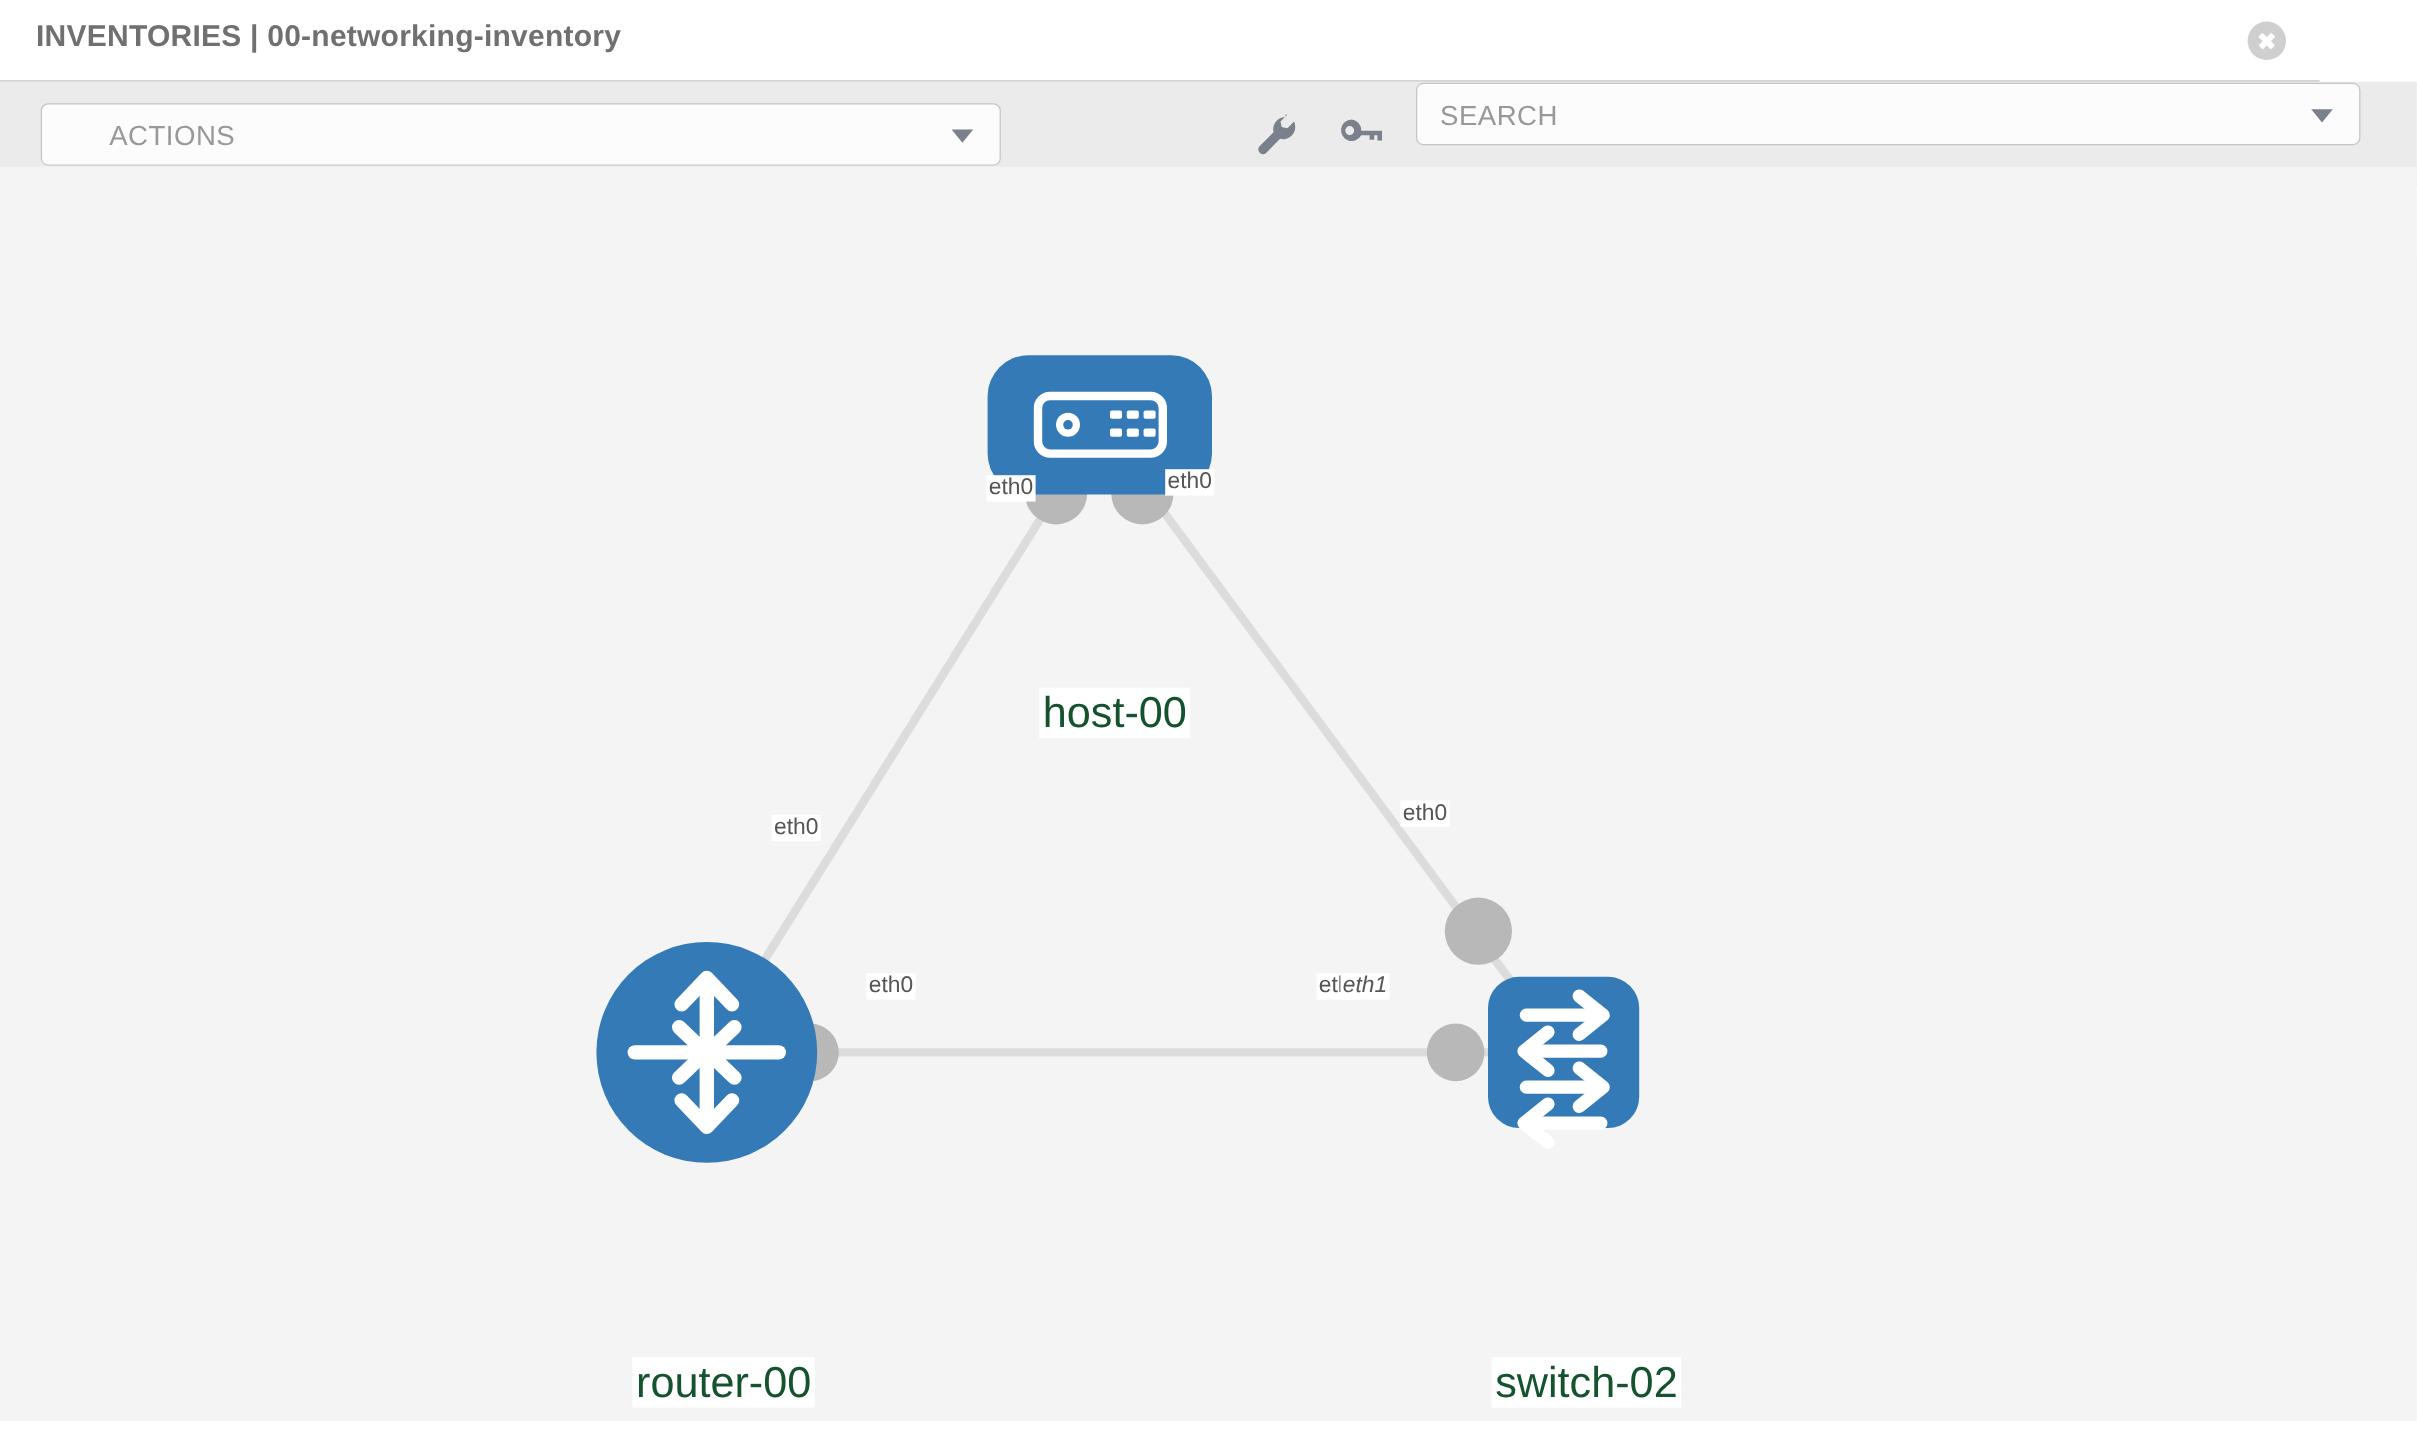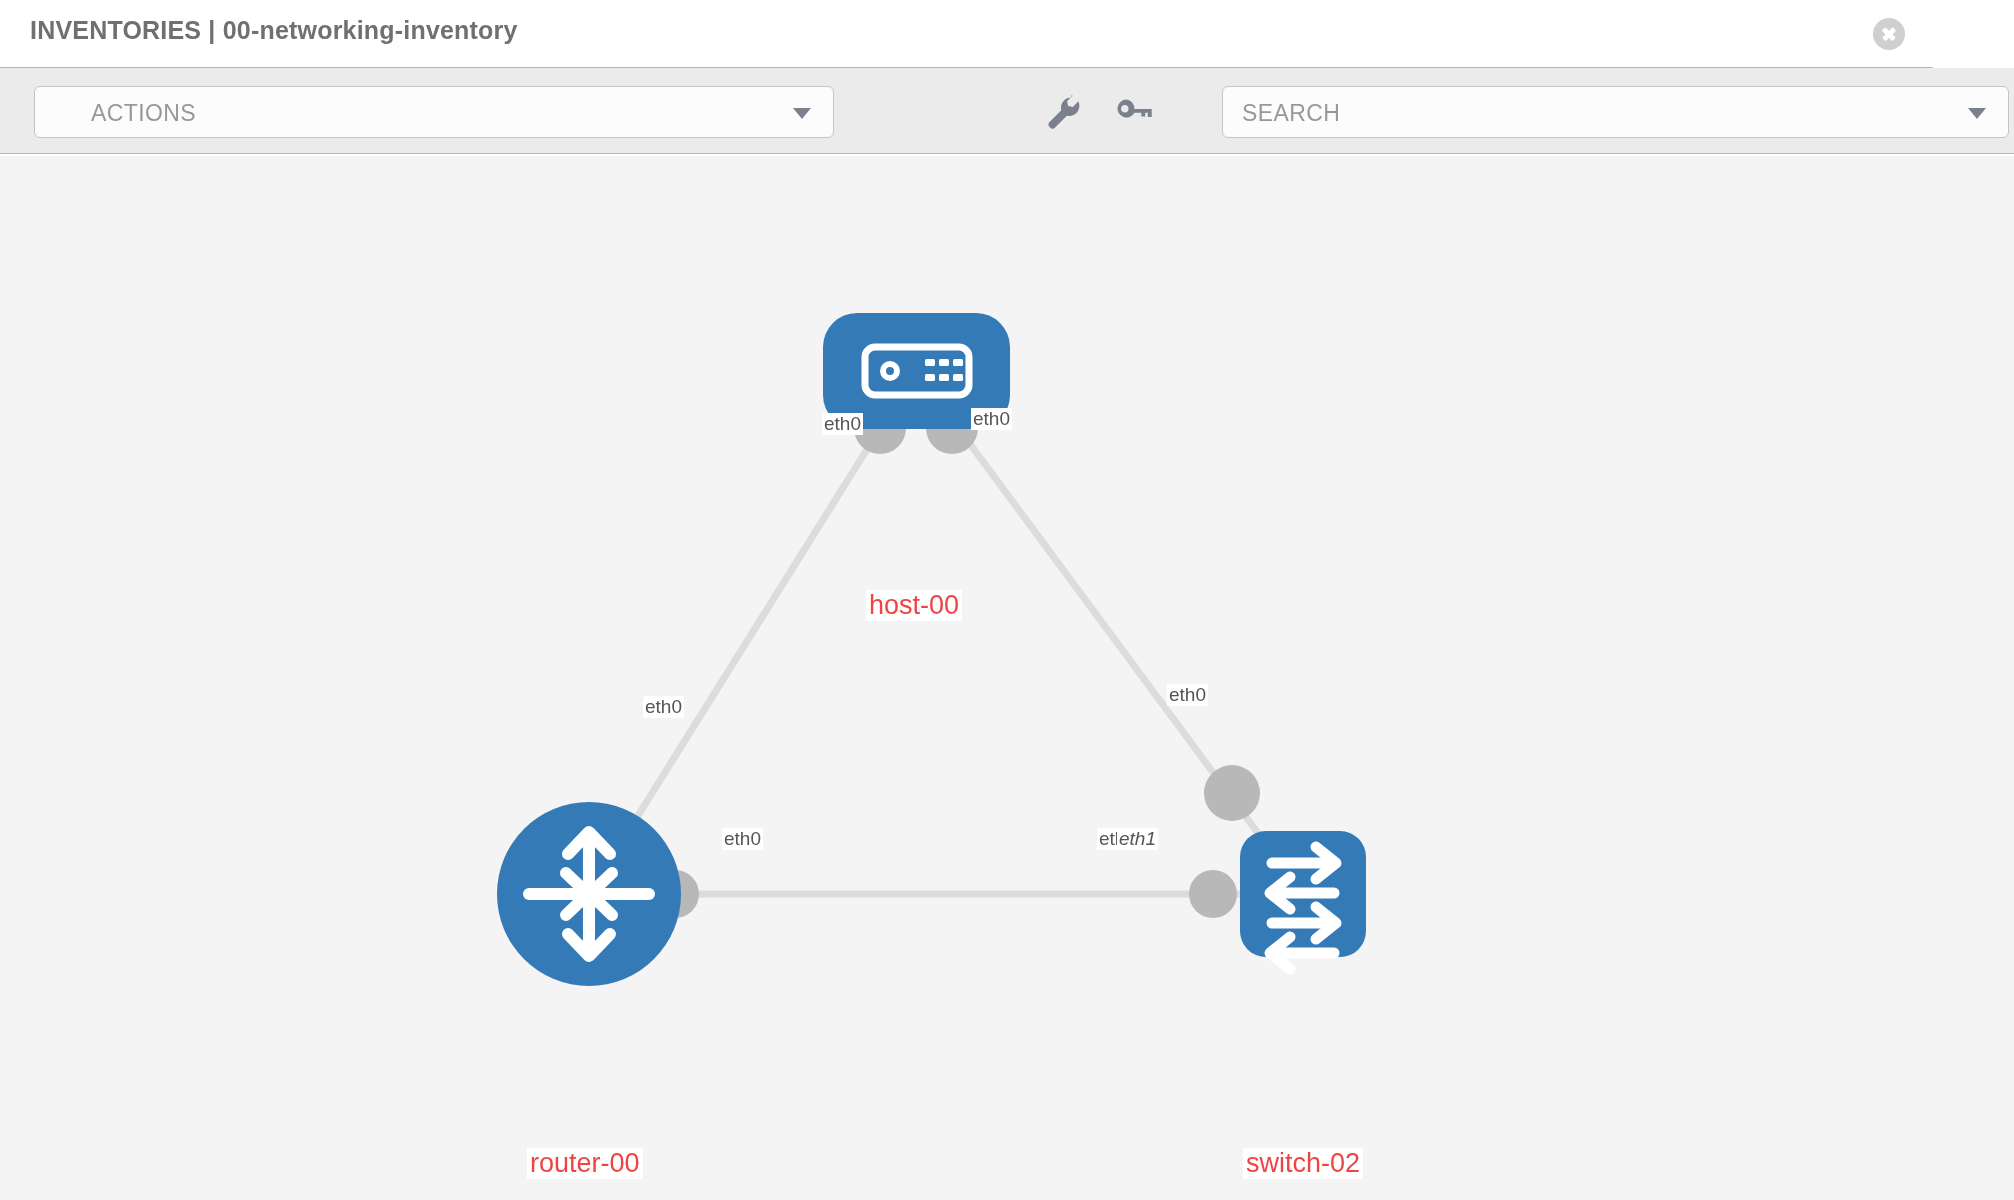--- a/index.html
+++ b/index.html
@@ -108,61 +108,60 @@
     width: 44px;
     height: 44px;
     cursor: pointer;
   }
   .tool-icon.wrench { left: 1041px; }
   .tool-icon.key    { left: 1110px; }
 
   .search-select {
     position: absolute;
     left: 1180px;
-    top: 18px;
+    top: 1px;
     width: 787px;
     height: 52px;
     background: #fcfcfc;
     border: 1px solid #c4c4c4;
     border-radius: 6px;
     box-sizing: border-box;
     cursor: text;
-    margin-left: 42px;
   }
   .search-select .label {
     position: absolute;
     left: 19px;
     top: 13px;
     font-size: 23px;
     color: #989898;
     letter-spacing: 0.4px;
   }
 
   
   .canvas {
     position: absolute;
-    left: 0; top: 156px;
+    left: 0; top: 139px;
     width: 2014px;
     height: 1045px;
     background: #f4f4f4;
     overflow: hidden;
   }
   .topology-svg {
     position: absolute;
     left: 0; top: 0;
     width: 2014px;
     height: 1045px;
     display: block;
   }
 
   
   .node-label {
     position: absolute;
-    font-size: 27px;
-    color: #ef4444;
+    font-size: 36px;
+    color: #14532d;
     background: #ffffff;
     white-space: nowrap;
     padding: 0 3px;
   }
   .edge-label {
     position: absolute;
     font-size: 19px;
     color: #555555;
     background: #ffffff;
     white-space: nowrap;

